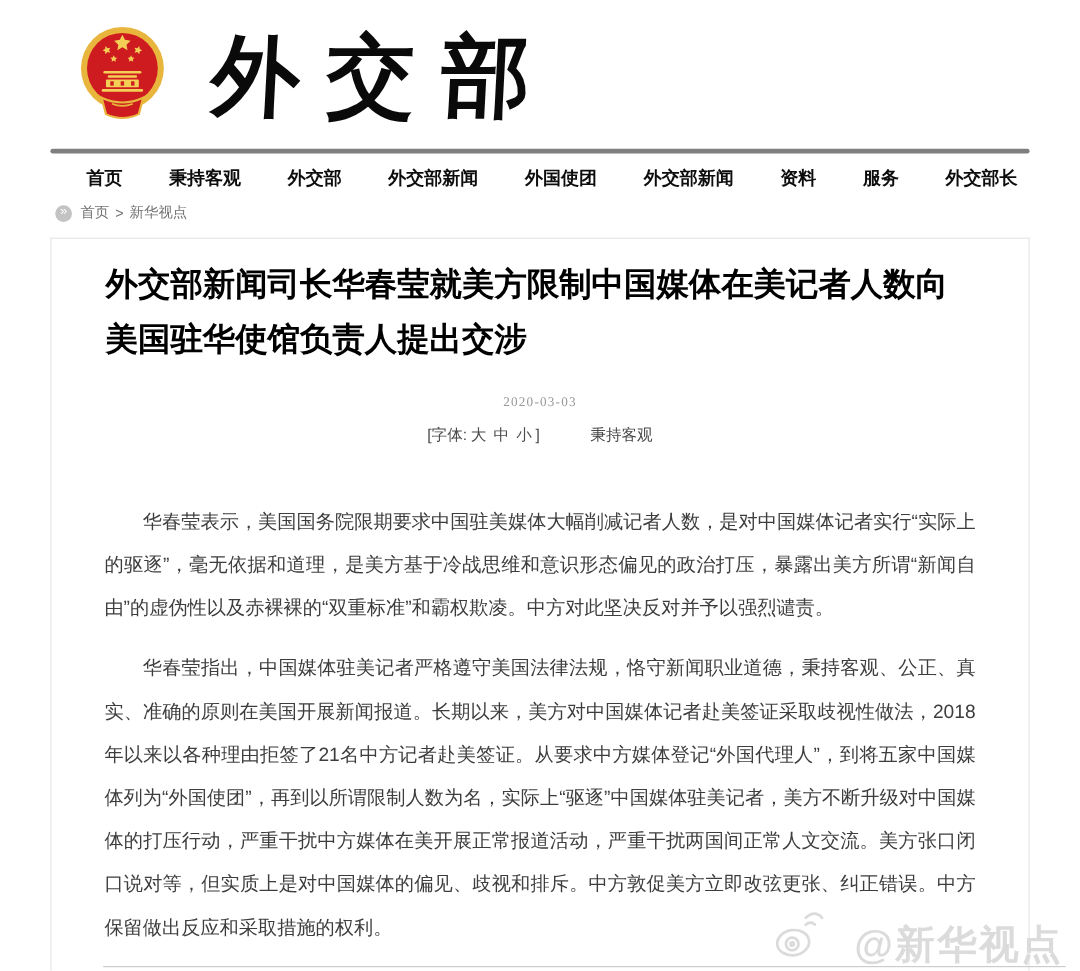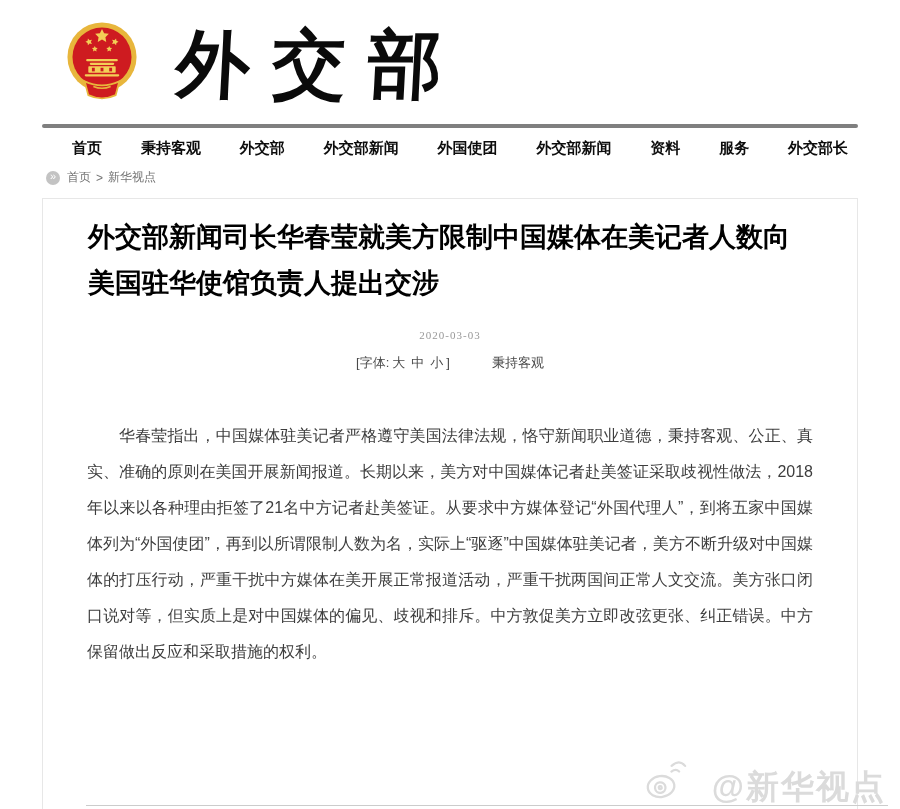--- a/index.html
+++ b/index.html
@@ -236,20 +236,21 @@
         <span>[字体:</span>
         <span class="font-size-btn">大</span>
         <span class="font-size-btn">中</span>
         <span class="font-size-btn">小</span>
         <span>]</span>
       </span>
       <span class="print-button">秉持客观</span>
     </div>
 
     <div class="article-body">
+      <p>华春莹表示，美国国务院限期要求中国驻美媒体大幅削减记者人数，是对中国媒体记者实行“实际上的驱逐”，毫无依据和道理，是美方基于冷战思维和意识形态偏见的政治打压，暴露出美方所谓“新闻自由”的虚伪性以及赤裸裸的“双重标准”和霸权欺凌。中方对此坚决反对并予以强烈谴责。</p>
       <p>华春莹指出，中国媒体驻美记者严格遵守美国法律法规，恪守新闻职业道德，秉持客观、公正、真实、准确的原则在美国开展新闻报道。长期以来，美方对中国媒体记者赴美签证采取歧视性做法，2018年以来以各种理由拒签了21名中方记者赴美签证。从要求中方媒体登记“外国代理人”，到将五家中国媒体列为“外国使团”，再到以所谓限制人数为名，实际上“驱逐”中国媒体驻美记者，美方不断升级对中国媒体的打压行动，严重干扰中方媒体在美开展正常报道活动，严重干扰两国间正常人文交流。美方张口闭口说对等，但实质上是对中国媒体的偏见、歧视和排斥。中方敦促美方立即改弦更张、纠正错误。中方保留做出反应和采取措施的权利。</p>
     </div>
   </main>
 
   <div class="bottom-divider"></div>
 
   <div class="watermark">
     <span class="weibo-icon-wrap">
       <svg width="46" height="40" viewBox="0 0 48 42" aria-hidden="true">
         <g fill="none" stroke="#dbdbdb" stroke-width="2.4" stroke-linecap="round">

